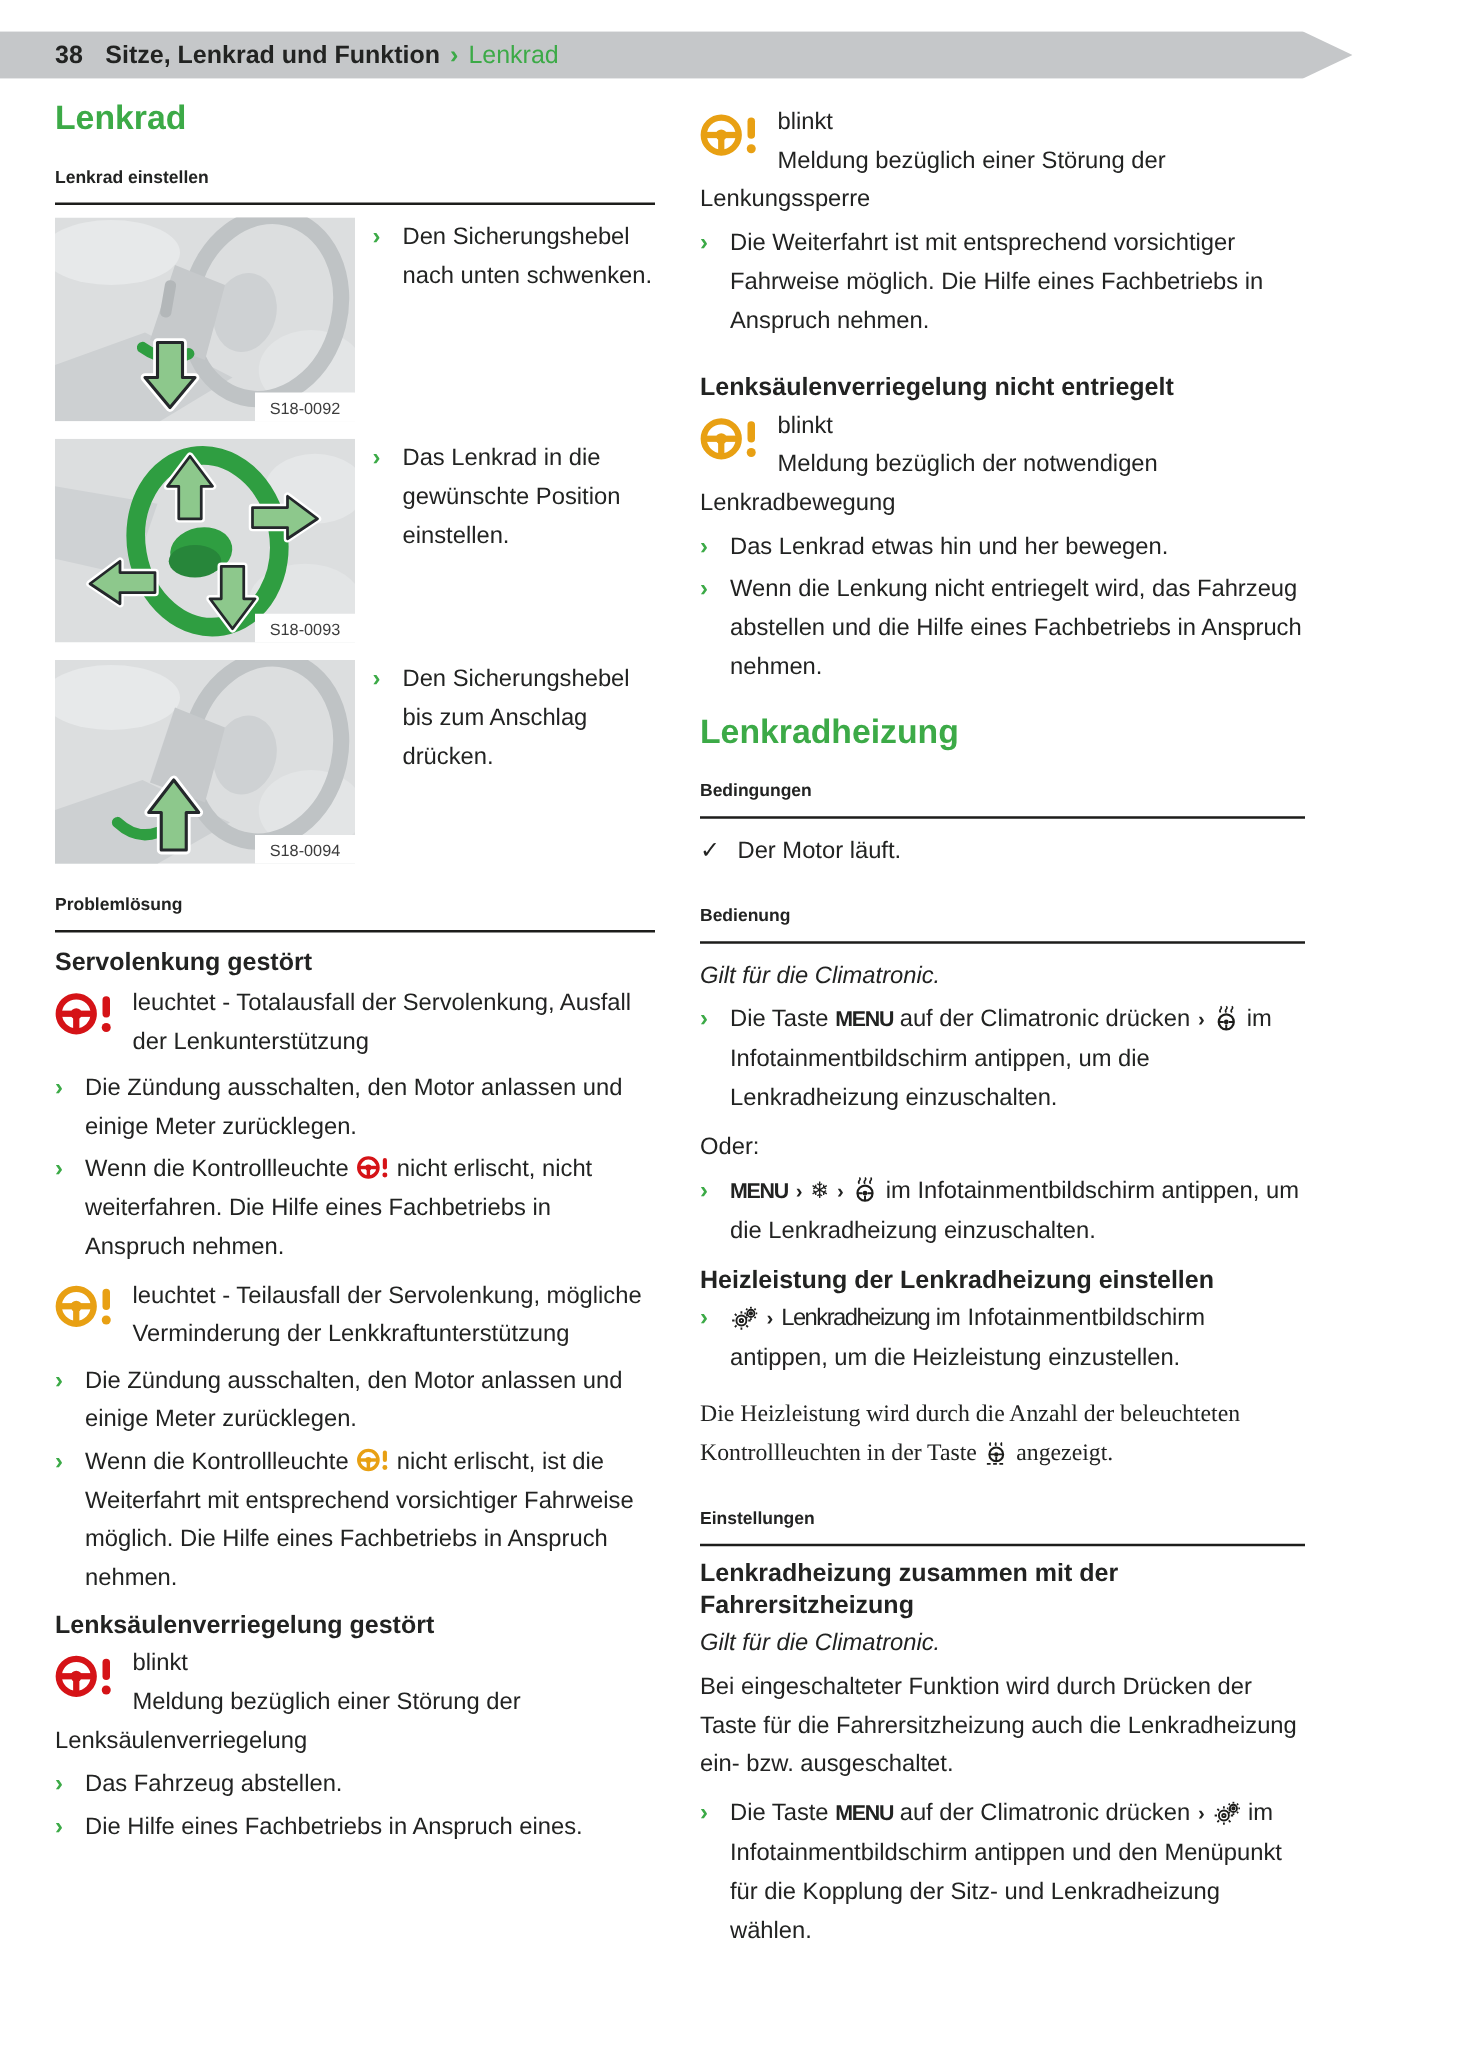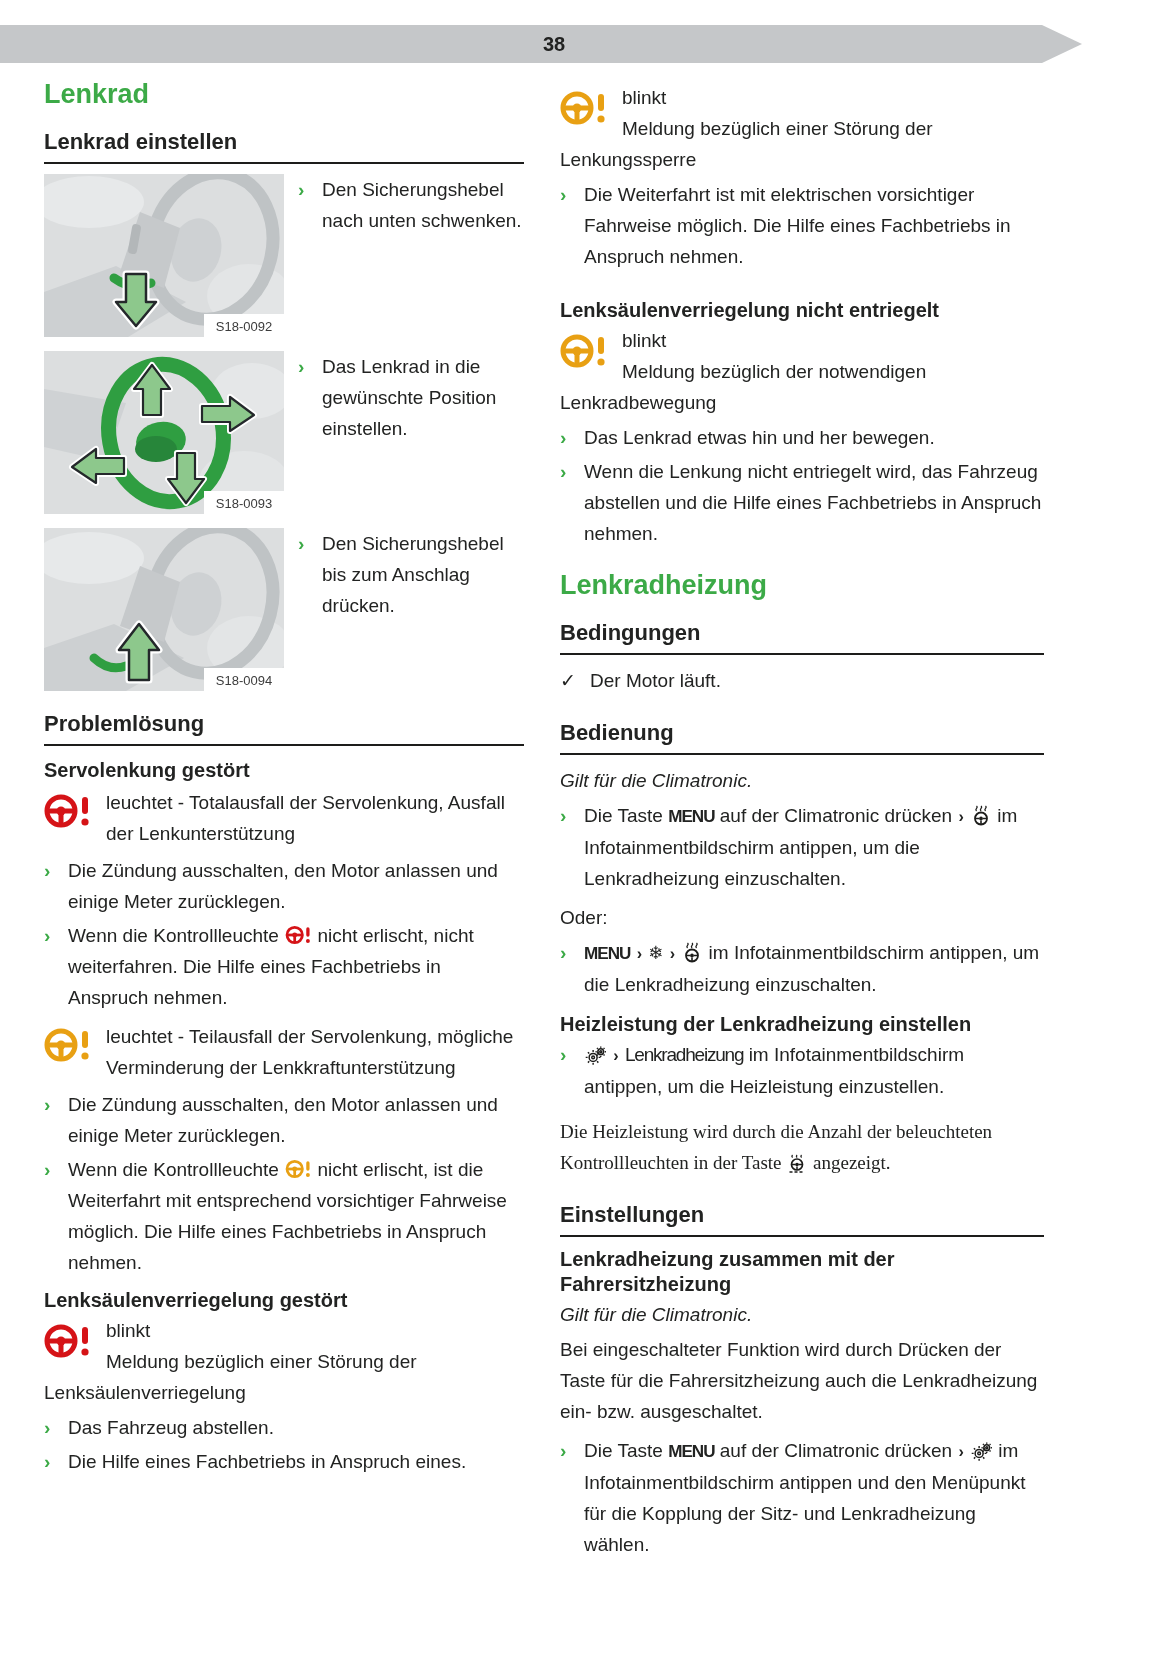--- a/index.html
+++ b/index.html
@@ -14,34 +14,34 @@
   body{
     width:1166px;height:1654px;background:#fff;color:var(--ink);
     font-family:"Liberation Sans",sans-serif;font-size:19px;line-height:31px;
     overflow:hidden;
   }
   .page{position:relative;width:1166px;height:1654px;padding:80px 44px 0 44px;overflow:hidden;}
   
   .hdr{
     position:absolute;top:25px;left:0;width:1082px;height:38px;background:var(--hdrgray);
     clip-path:polygon(0 0,1042px 0,1082px 19px,1042px 38px,0 38px);
-    display:flex;align-items:center;padding-left:44px;font-size:20px;line-height:38px;flex-direction:column;
+    display:flex;align-items:center;padding-left:44px;font-size:20px;line-height:38px;
   }
   .hdr .pageno{font-weight:bold;margin-right:18px;}
   .hdr .chapter{font-weight:bold;}
   .hdr .hsep{color:var(--green);font-weight:bold;margin:0 8px;}
   .hdr .hsection{color:var(--green);}
   
   .cols{display:flex;gap:36px;}
   .col{width:480px;flex:none;}
   .col.right{width:484px;}
   h1.green{color:var(--green);font-size:27px;line-height:29px;font-weight:bold;margin:0 0 20px 0;}
   h1.green.mt{margin-top:22px;}
   h2.rule{
-    font-size:22px;line-height:25px;font-weight:bold;margin:0 0 10px 0;
+    font-size:14px;line-height:25px;font-weight:bold;margin:0 0 10px 0;
     padding-bottom:8px;border-bottom:2px solid #1d1d1b;
   }
   h2.rule.mt{margin-top:20px;}
   h2.rule.mt2{margin-top:24px;}
   .subhead{font-weight:bold;font-size:20px;line-height:25px;margin:12px 0 2px 0;}
   p{margin:0 0 8px 0;}
   p.tight{margin:0 0 4px 0;}
   .italic{font-style:italic;margin:0 0 4px 0;}
   
   .warnblock{margin:2px 0 10px 0;line-height:29px;}
@@ -299,21 +299,21 @@
             <rect x="38" y="6" width="6" height="17" rx="3" fill="currentColor"></rect>
             <circle cx="41" cy="31" r="3.6" fill="currentColor"></circle>
           </svg>
         </span>
         <span>blinkt</span><br>
         <span>Meldung bezüglich einer Störung der Lenkungssperre</span>
       </div>
 
       <div class="bullet">
         <span class="mark">›</span>
-        <span class="btext">Die Weiterfahrt ist mit elektrischen vorsichtiger Fahrweise möglich. Die Hilfe eines Fachbetriebs in Anspruch nehmen.</span>
+        <span class="btext">Die Weiterfahrt ist mit entsprechend vorsichtiger Fahrweise möglich. Die Hilfe eines Fachbetriebs in Anspruch nehmen.</span>
       </div>
 
       <div class="subhead" style="margin-top:26px;">Lenksäulenverriegelung nicht entriegelt</div>
 
       <div class="blinkblock">
         <span class="wslot">
           <svg class="wwarn amber" width="46" height="40" viewBox="0 0 46 40">
             <circle cx="17" cy="20" r="14" fill="none" stroke="currentColor" stroke-width="5"></circle>
             <circle cx="17" cy="20" r="4.5" fill="currentColor"></circle>
             <rect x="3" y="17.5" width="12" height="5" fill="currentColor"></rect>

